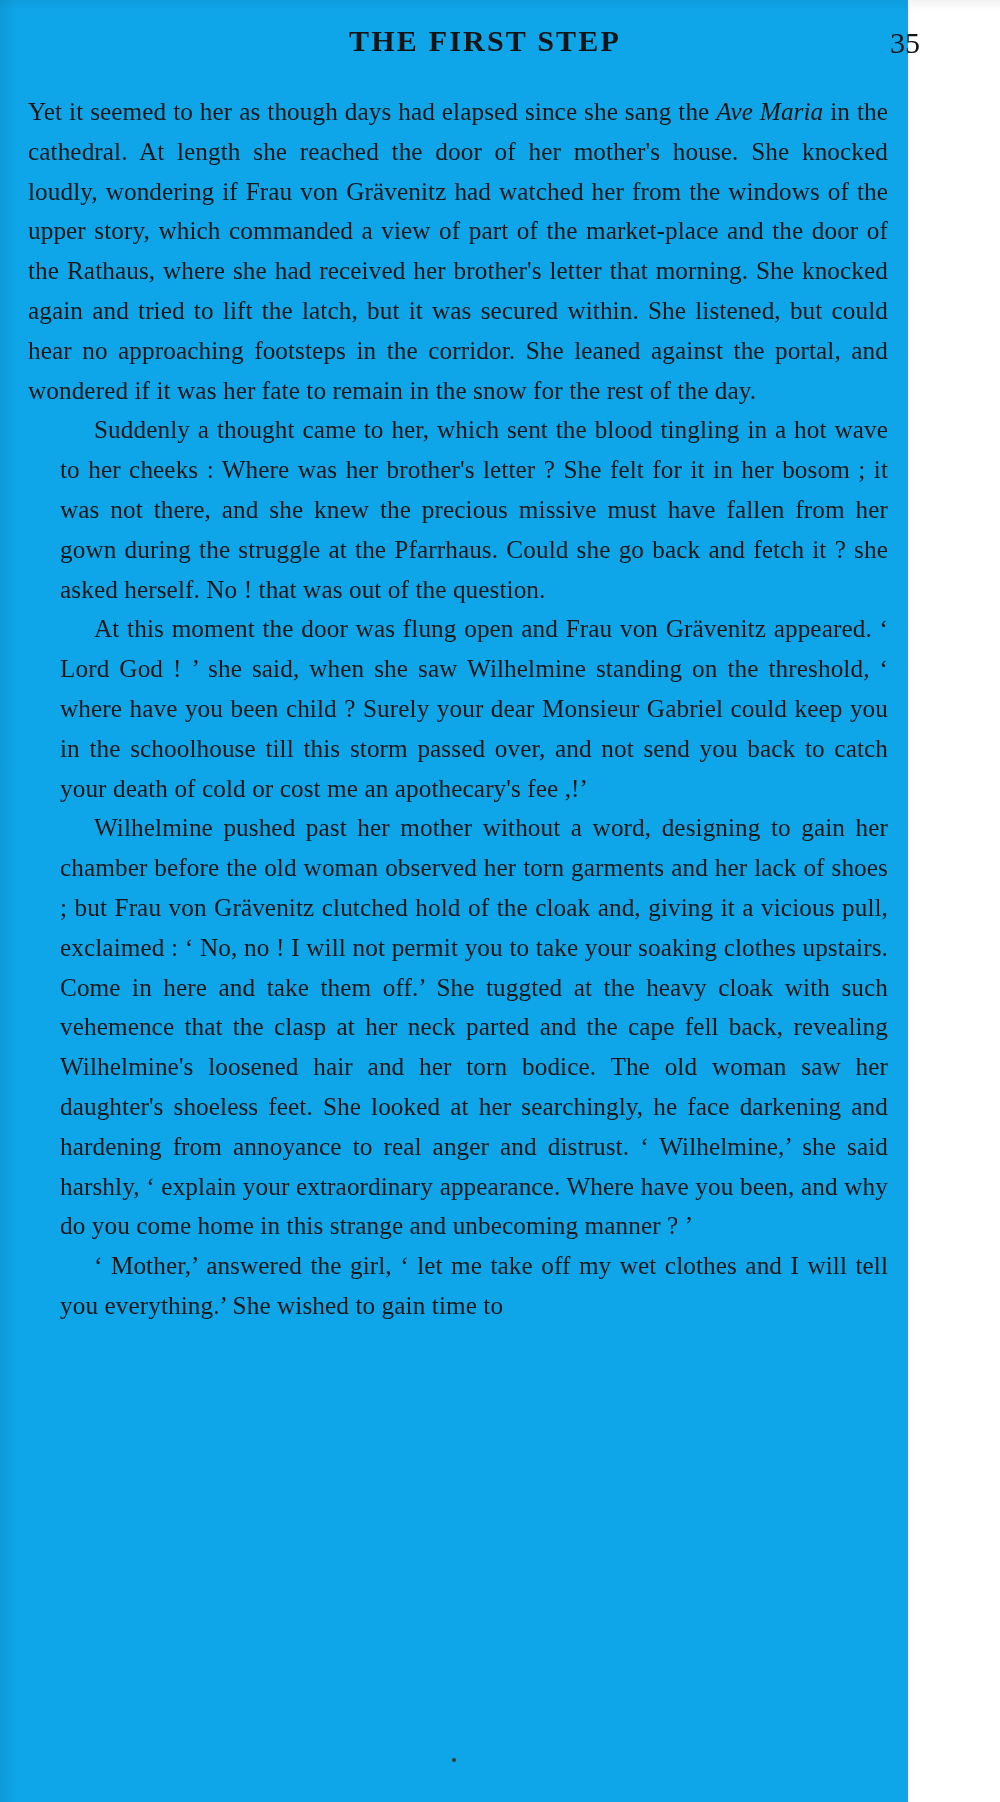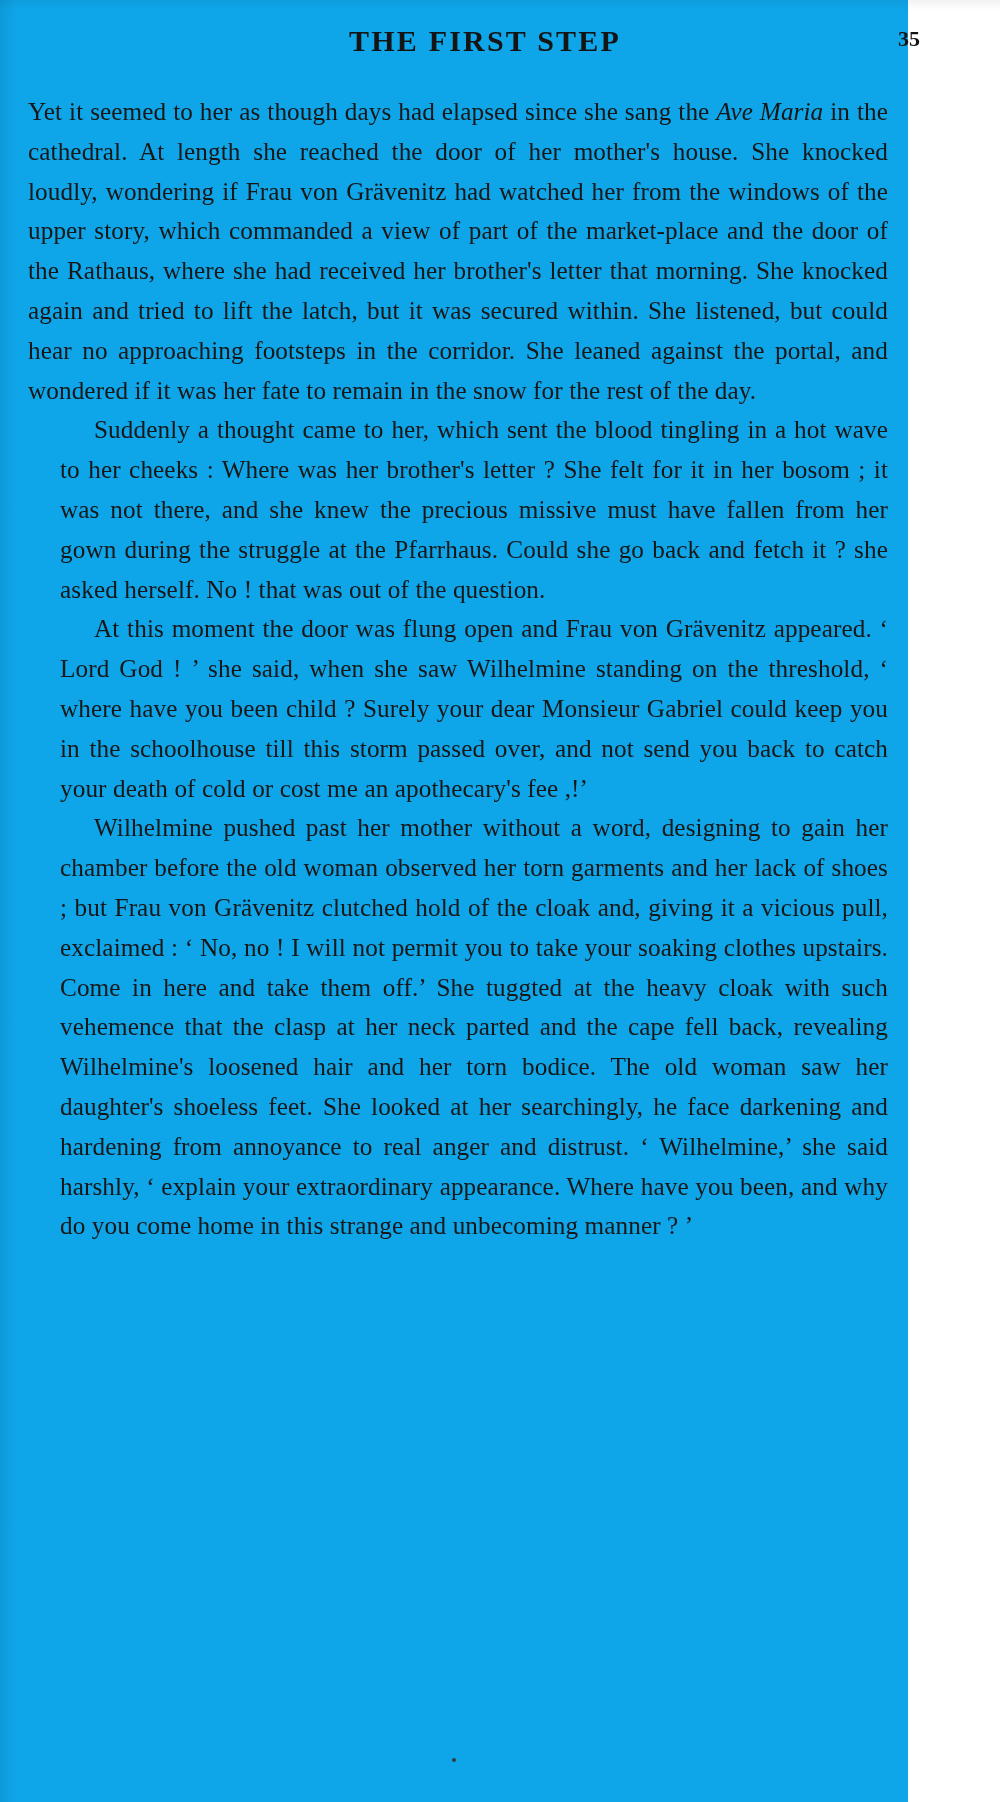--- a/index.html
+++ b/index.html
@@ -39,22 +39,22 @@
     font-size: 30px;
     letter-spacing: 2.2px;
     font-weight: 700;
     font-family: "Liberation Serif", serif;
     color: #141414;
   }
   .page-number {
     position: absolute;
     right: 0;
     top: 2px;
-    font-size: 22px;
-    font-weight: 700;
+    font-size: 30px;
+    font-weight: 400;
     color: #141414;
   }
   .body-text {
     position: absolute;
     left: 28px;
     top: 92px;
     width: 860px;
   }
   .para {
     margin: 0 0 0 0;
@@ -109,16 +109,17 @@
   <div class="header">
     <div class="running-title">THE FIRST STEP</div>
     <div class="page-number">35</div>
   </div>
 
   <div class="body-text">
     <p class="para">Yet it seemed to her as though days had elapsed since she sang the <i>Ave Maria</i> in the cathedral. At length she reached the door of her mother's house. She knocked loudly, wondering if Frau von Grävenitz had watched her from the windows of the upper story, which commanded a view of part of the market-place and the door of the Rathaus, where she had received her brother's letter that morning. She knocked again and tried to lift the latch, but it was secured within. She listened, but could hear no approaching footsteps in the corridor. She leaned against the portal, and wondered if it was her fate to remain in the snow for the rest of the day.</p>
     <p class="para indent">Suddenly a thought came to her, which sent the blood tingling in a hot wave to her cheeks : Where was her brother's letter ? She felt for it in her bosom ; it was not there, and she knew the precious missive must have fallen from her gown during the struggle at the Pfarrhaus. Could she go back and fetch it ? she asked herself. No ! that was out of the question.</p>
     <p class="para indent">At this moment the door was flung open and Frau von Grävenitz appeared. ‘ Lord God ! ’ she said, when she saw Wilhelmine standing on the threshold, ‘ where have you been child ? Surely your dear Monsieur Gabriel could keep you in the schoolhouse till this storm passed over, and not send you back to catch your death of cold or cost me an apothecary's fee ,!’</p>
     <p class="para indent">Wilhelmine pushed past her mother without a word, designing to gain her chamber before the old woman observed her torn garments and her lack of shoes ; but Frau von Grävenitz clutched hold of the cloak and, giving it a vicious pull, exclaimed : ‘ No, no ! I will not permit you to take your soaking clothes upstairs. Come in here and take them off.’ She tuggted at the heavy cloak with such vehemence that the clasp at her neck parted and the cape fell back, revealing Wilhelmine's loosened hair and her torn bodice. The old woman saw her daughter's shoeless feet. She looked at her searchingly, he face darkening and hardening from annoyance to real anger and distrust. ‘ Wilhelmine,’ she said harshly, ‘ explain your extraordinary appearance. Where have you been, and why do you come home in this strange and unbecoming manner ? ’</p>
+    <p class="para indent">‘ Mother,’ answered the girl, ‘ let me take off my wet clothes and I will tell you everything.’ She wished to gain time to</p>
   </div>
 
   <div class="footer-dot"></div>
 </div>
 
 </body></html>

